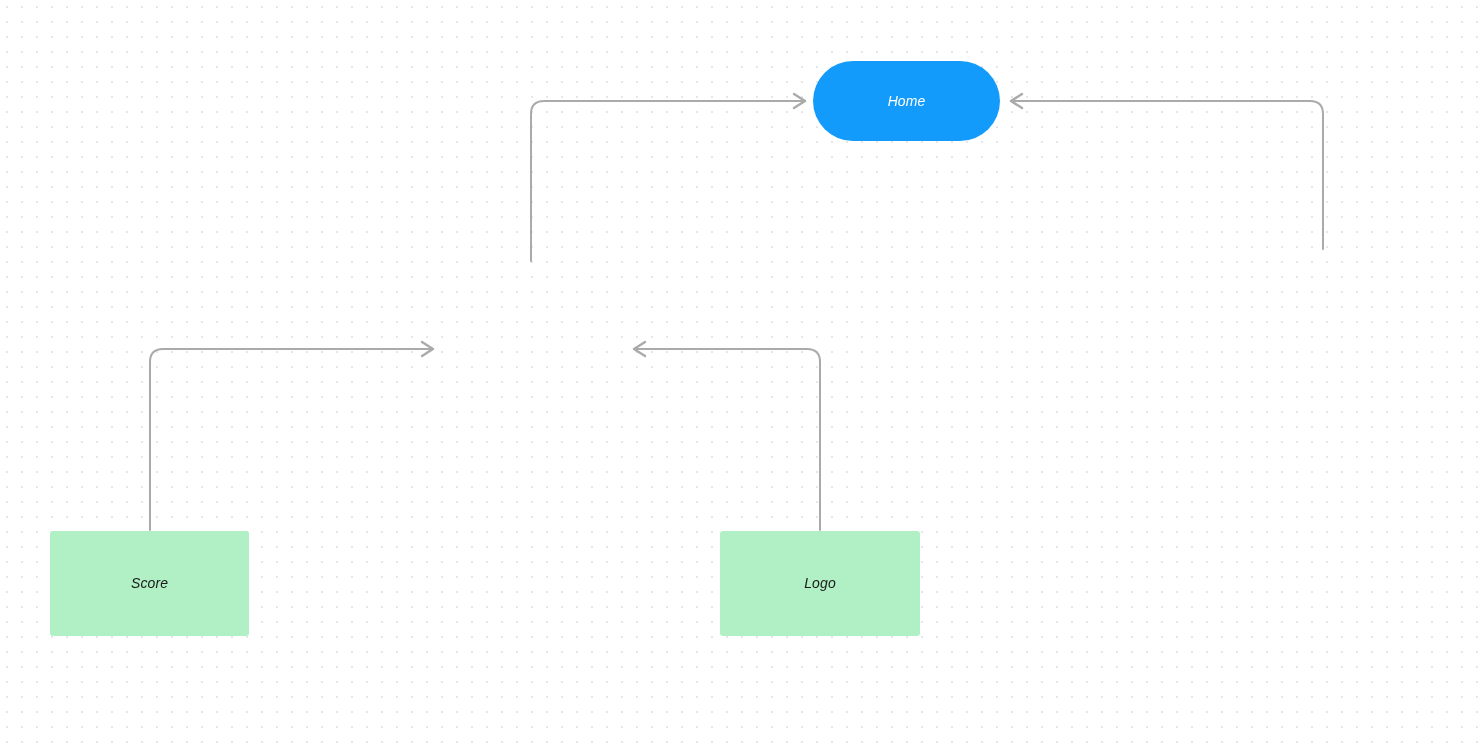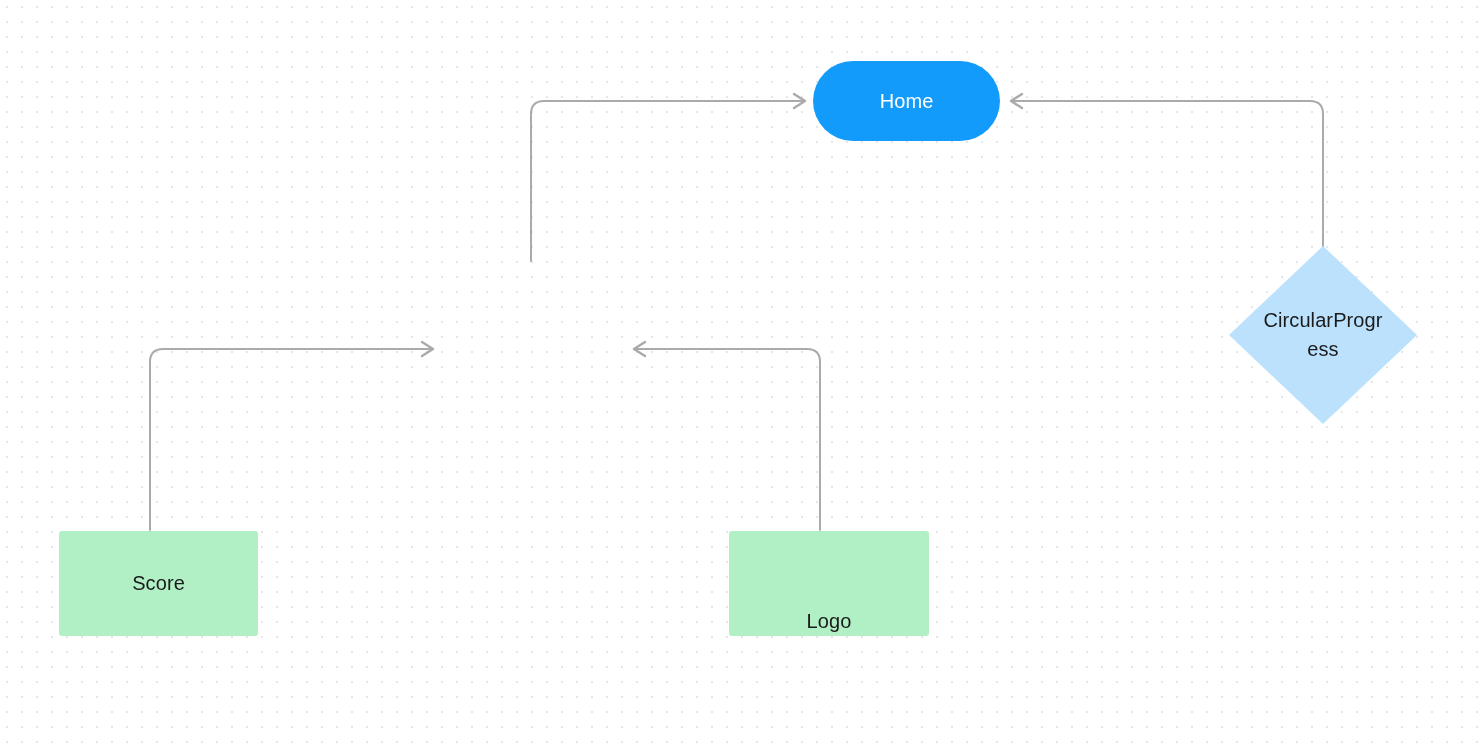--- a/index.html
+++ b/index.html
@@ -30,39 +30,39 @@
     pointer-events: none;
   }
   .node {
     position: absolute;
     box-sizing: border-box;
     display: flex;
     align-items: center;
     justify-content: center;
     text-align: center;
     line-height: 1.45;
-    font-size: 20px;
+    font-size: 14px;
     letter-spacing: 0.1px;
     cursor: default;
+    font-style: italic;
   }
   .node-label {
     display: block;
     white-space: pre-wrap;
     word-break: break-all;
   }
   
   .node-pill {
     border-radius: 999px;
     color: #ffffff;
   }
   
   .node-rect {
     border-radius: 3px;
     color: #1b1b1b;
-    margin-left: 9px;
   }
   
   .node-diamond {
     background: transparent;
   }
   .diamond-shape {
     position: absolute;
     left: 0;
     top: 0;
     width: 100%;
@@ -94,28 +94,22 @@
         <path d="M 422 356 L 433 349 L 422 342" stroke="#aaaaaa"></path>
         <path d="M 645 342 L 634 349 L 645 356" stroke="#aaaaaa"></path>
       </g>
   </svg>
 
   <div class="node node-pill" style="left: 813px; top: 61px; width: 187px; height: 80px; color: rgb(255, 255, 255); background: rgb(19, 155, 251);">
     <span class="node-label">Home</span>
   </div>
 
 
-  <div class="node node-diamond" style="left: 1229px; top: 246px; width: 188px; height: 178px; color: rgb(27, 27, 27);">
-    <svg class="diamond-shape" viewBox="0 0 100 100" preserveAspectRatio="none">
-      <polygon points="50,0 100,50 50,100 0,50" fill="#bbe1fd"></polygon>
-    </svg>
-    <span class="node-label diamond-text">CircularProgress</span>
-  </div>
 
   <div class="node node-rect" style="left: 50px; top: 531px; width: 199px; height: 105px; color: rgb(27, 27, 27); background: rgb(176, 240, 196);">
     <span class="node-label">Score</span>
   </div>
 
-  <div class="node node-rect" style="left: 720px; top: 531px; width: 200px; height: 105px; color: rgb(27, 27, 27); background: rgb(176, 240, 196); align-items: flex-end;">
+  <div class="node node-rect" style="left: 720px; top: 531px; width: 200px; height: 105px; color: rgb(27, 27, 27); background: rgb(176, 240, 196);">
     <span class="node-label">Logo</span>
   </div>
 
 </div>
 
 </body></html>

